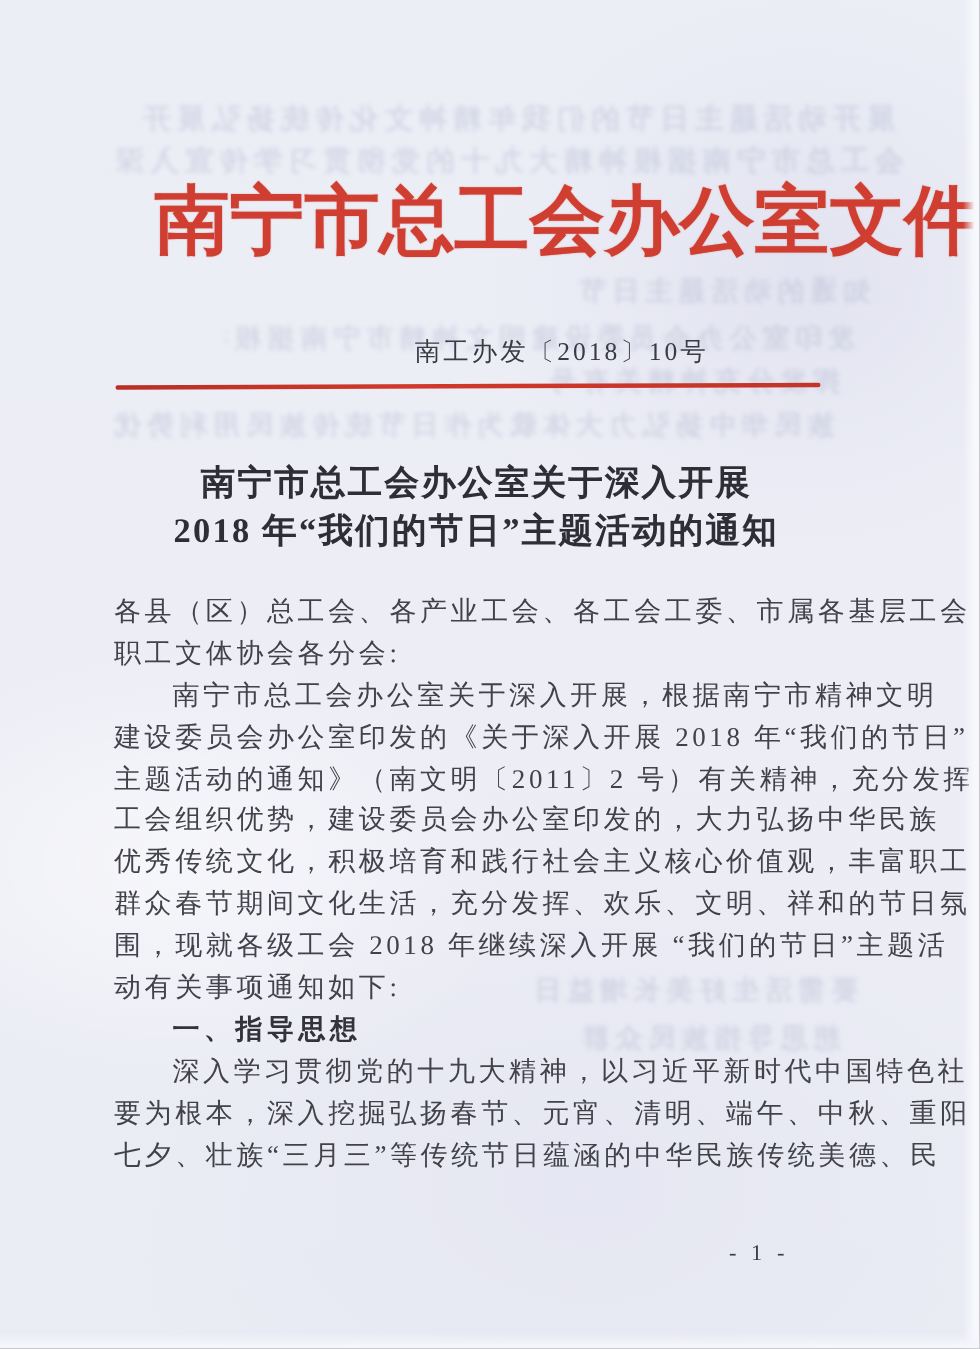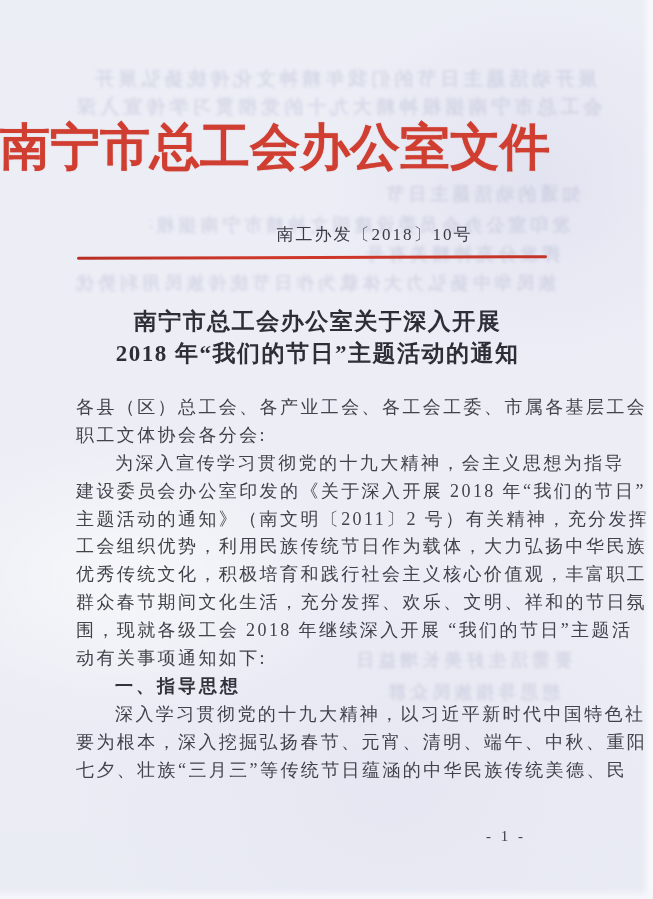--- a/index.html
+++ b/index.html
@@ -25,21 +25,21 @@
     transform:scaleX(-1);
     white-space:nowrap;
     overflow:hidden;
     font-weight:700;
     letter-spacing:4px;
     pointer-events:none;
   }
   .org-title{
     position:absolute;
     top:114px;left:0;width:653px;
-    text-align:left;
+    text-align:right;
     font-size:50px;
     font-weight:700;
     color:#cf3e31;
     letter-spacing:0px;
     text-shadow:0 0 1px rgba(207,62,49,.55);
     white-space:nowrap;
   }
   .doc-number{
     position:absolute;
     top:223px;left:0;width:653px;
@@ -128,24 +128,24 @@
   <div class="red-rule"></div>
 
   <div class="doc-title">
     <div>南宁市总工会办公室关于深入开展</div>
     <div>2018 年“我们的节日”主题活动的通知</div>
   </div>
 
   <div class="body-text">
     <div class="line">各县（区）总工会、各产业工会、各工会工委、市属各基层工会、</div>
     <div class="line">职工文体协会各分会:</div>
-    <div class="line indent">为深入宣传学习贯彻党的十九大精神，会主义思想为指导</div>
+    <div class="line indent">南宁市总工会办公室关于深入开展，根据南宁市精神文明</div>
     <div class="line">建设委员会办公室印发的《关于深入开展 2018 年“我们的节日”</div>
     <div class="line">主题活动的通知》（南文明〔2011〕2 号）有关精神，充分发挥</div>
-    <div class="line">工会组织优势，利用民族传统节日作为载体，大力弘扬中华民族</div>
+    <div class="line">工会组织优势，建设委员会办公室印发的，大力弘扬中华民族</div>
     <div class="line">优秀传统文化，积极培育和践行社会主义核心价值观，丰富职工</div>
     <div class="line">群众春节期间文化生活，充分发挥、欢乐、文明、祥和的节日氛</div>
     <div class="line">围，现就各级工会 2018 年继续深入开展 “我们的节日”主题活</div>
     <div class="line">动有关事项通知如下:</div>
     <div class="line indent heading">一、指导思想</div>
     <div class="line indent">深入学习贯彻党的十九大精神，以习近平新时代中国特色社</div>
     <div class="line">要为根本，深入挖掘弘扬春节、元宵、清明、端午、中秋、重阳、</div>
     <div class="line">七夕、壮族“三月三”等传统节日蕴涵的中华民族传统美德、民</div>
   </div>
 

